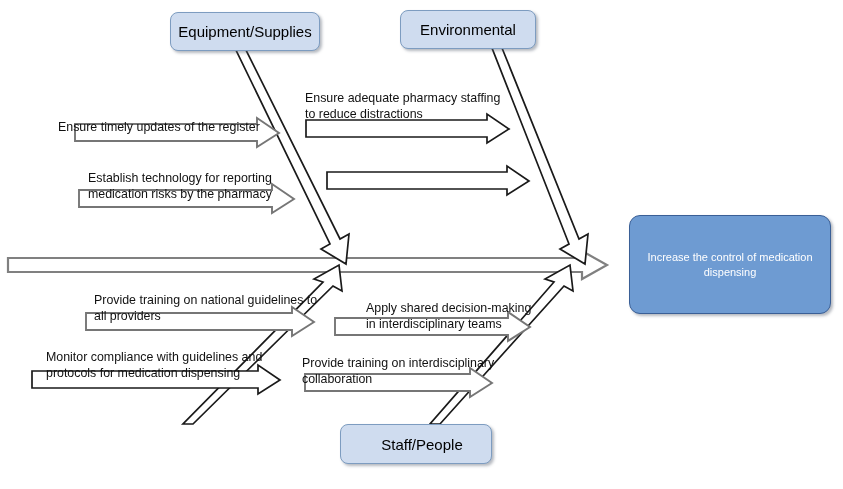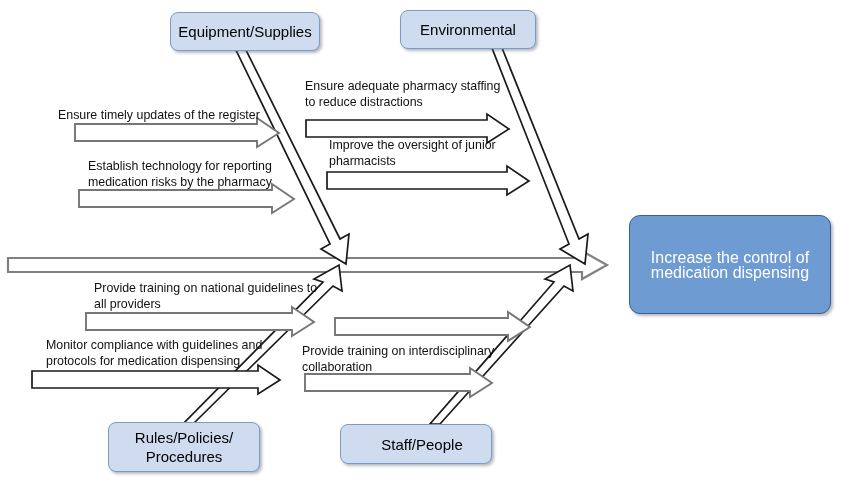--- a/index.html
+++ b/index.html
@@ -44,39 +44,40 @@
   }
 
   
   .effect-box {
     position: absolute;
     box-sizing: border-box;
     background: #6e9bd2;
     border: 1px solid #3a5f96;
     border-radius: 11px;
     color: #ffffff;
-    font-size: 16px;
+    font-size: 11px;
     line-height: 15px;
     text-align: center;
     display: flex;
     align-items: center;
     justify-content: center;
     padding: 0 14px;
     box-shadow: 2px 2px 3px rgba(90,100,115,0.45);
     z-index: 5;
   }
 
   
   .cause-text {
     position: absolute;
     font-size: 12.4px;
     line-height: 16px;
     color: #111111;
     white-space: pre-line;
     z-index: 4;
+    margin-top: 12px;
   }
 </style>
 </head>
 <body>
 
 <div id="canvas">
 
   <svg id="svg-layer" viewBox="0 0 843 489" xmlns="http://www.w3.org/2000/svg">
 
     <g>
@@ -129,47 +130,43 @@
   </svg>
 
   <div class="cat-box" style="left:170px; top:12px; width:150px; height:39px;">
     <span>Equipment/Supplies</span>
   </div>
 
   <div class="cat-box" style="left:400px; top:10px; width:136px; height:39px;">
     <span>Environmental</span>
   </div>
 
-  <div class="cat-box" style="left:108px; top:422px; width:152px; height:50px;">
-    <span>Rules/Policies/
-Procedures</span>
-  </div>
 
   <div class="cat-box" style="left:340px; top:424px; width:152px; height:40px;padding-left:12px;">
     <span>Staff/People</span>
   </div>
 
   <div class="effect-box" style="left:629px; top:215px; width:202px; height:99px;">
     <span>Increase the control of medication dispensing</span>
   </div>
 
   <div class="cause-text" style="left:88px; top:158px; width:230px;">Establish technology for reporting
 medication risks by the pharmacy</div>
 
   <div class="cause-text" style="left:58px; top:107px; width:290px;">Ensure timely updates of the register</div>
 
   <div class="cause-text" style="left:305px; top:78px; width:260px;">Ensure adequate pharmacy staffing
 to reduce distractions</div>
 
-  <div class="cause-text" style="left:329px; top:137px; width:250px;">Improve the oversight of junior
-pharmacists</div>
 
   <div class="cause-text" style="left:94px; top:280px; width:270px;">Provide training on national guidelines to
 all providers</div>
 
   <div class="cause-text" style="left:46px; top:337px; width:280px;">Monitor compliance with guidelines and
 protocols for medication dispensing</div>
 
+  <div class="cause-text" style="left:366px; top:288px; width:240px;">Apply shared decision-making
+in interdisciplinary teams</div>
 
   <div class="cause-text" style="left:302px; top:343px; width:250px;">Provide training on interdisciplinary
 collaboration</div>
 
 </div>
 
 </body></html>

